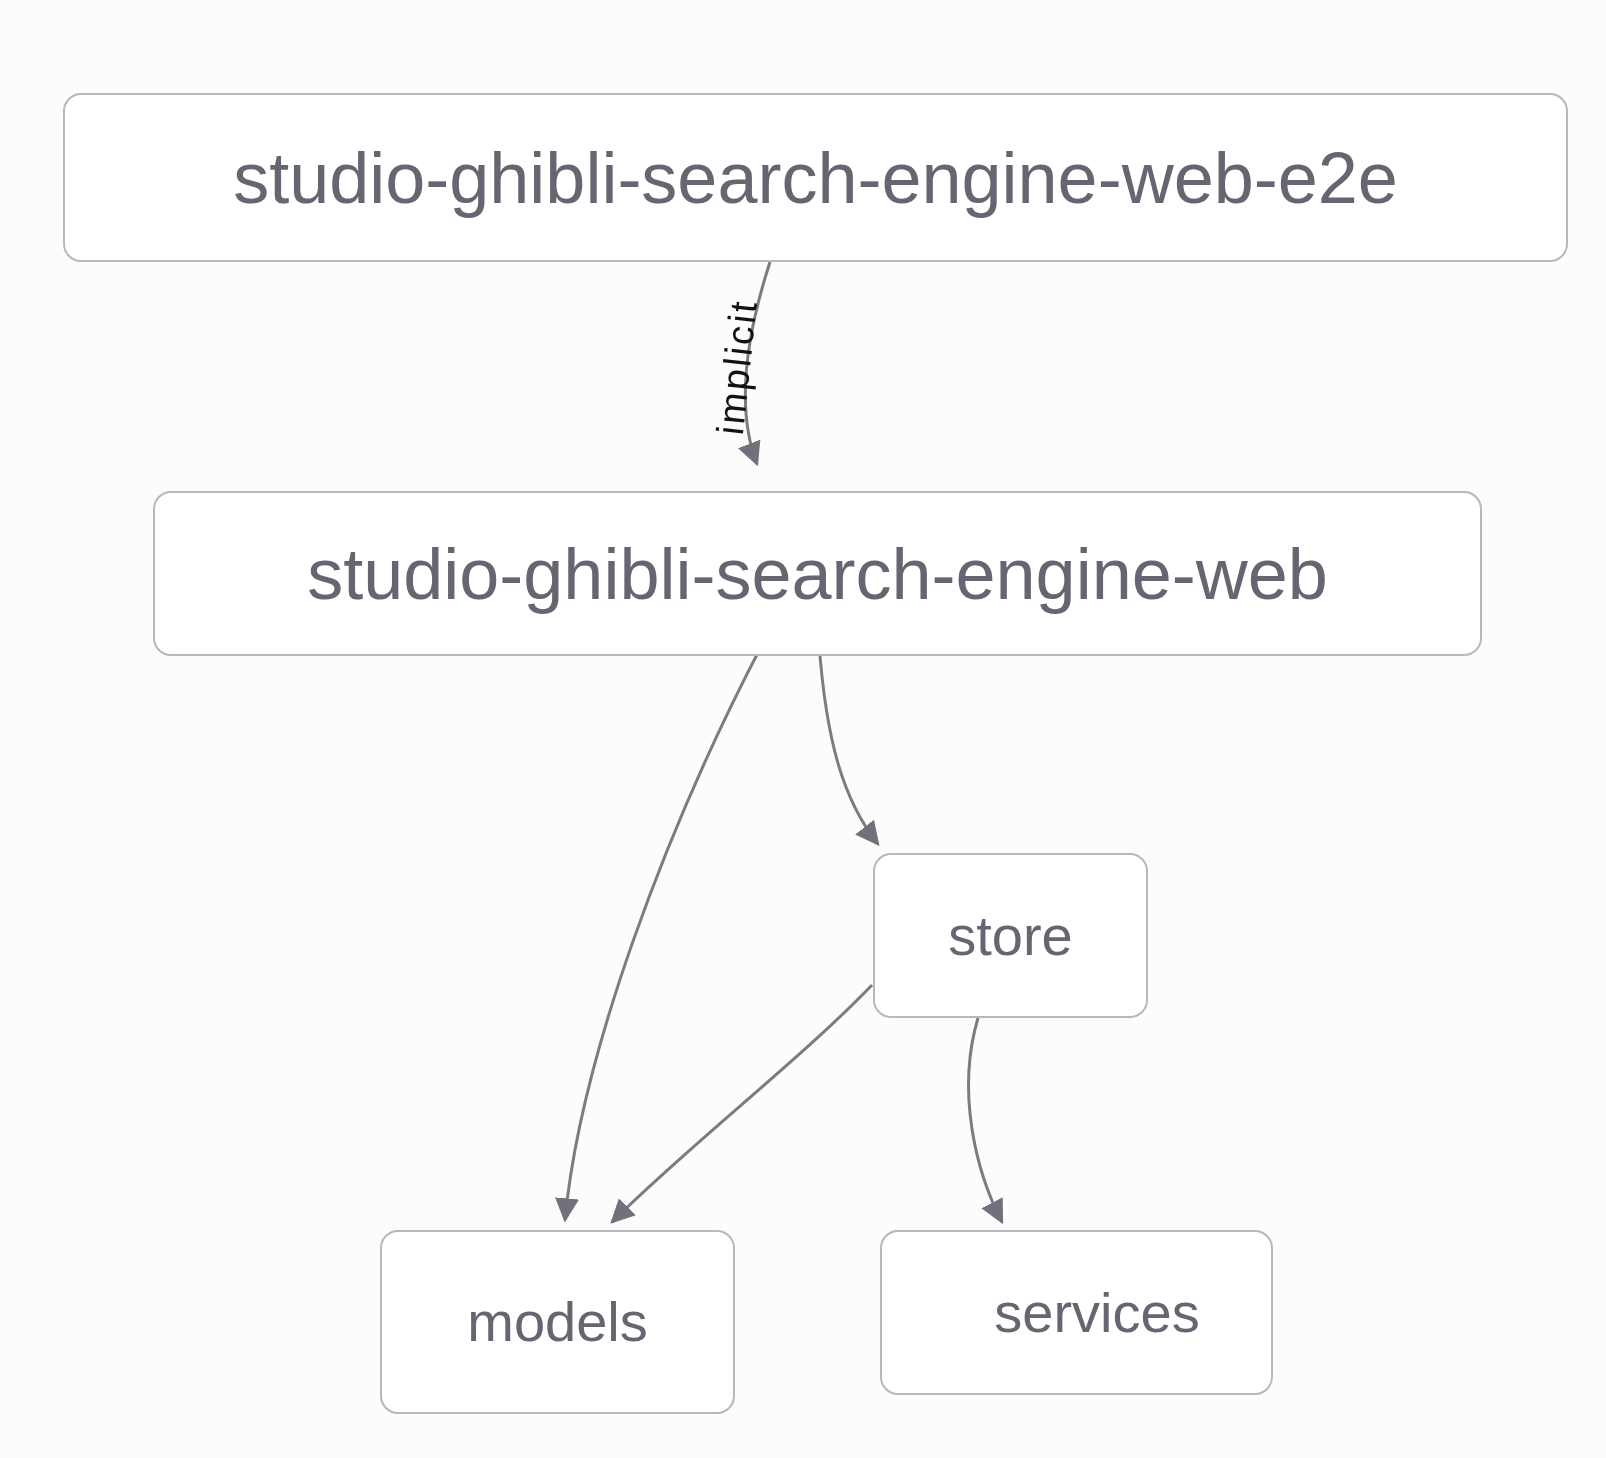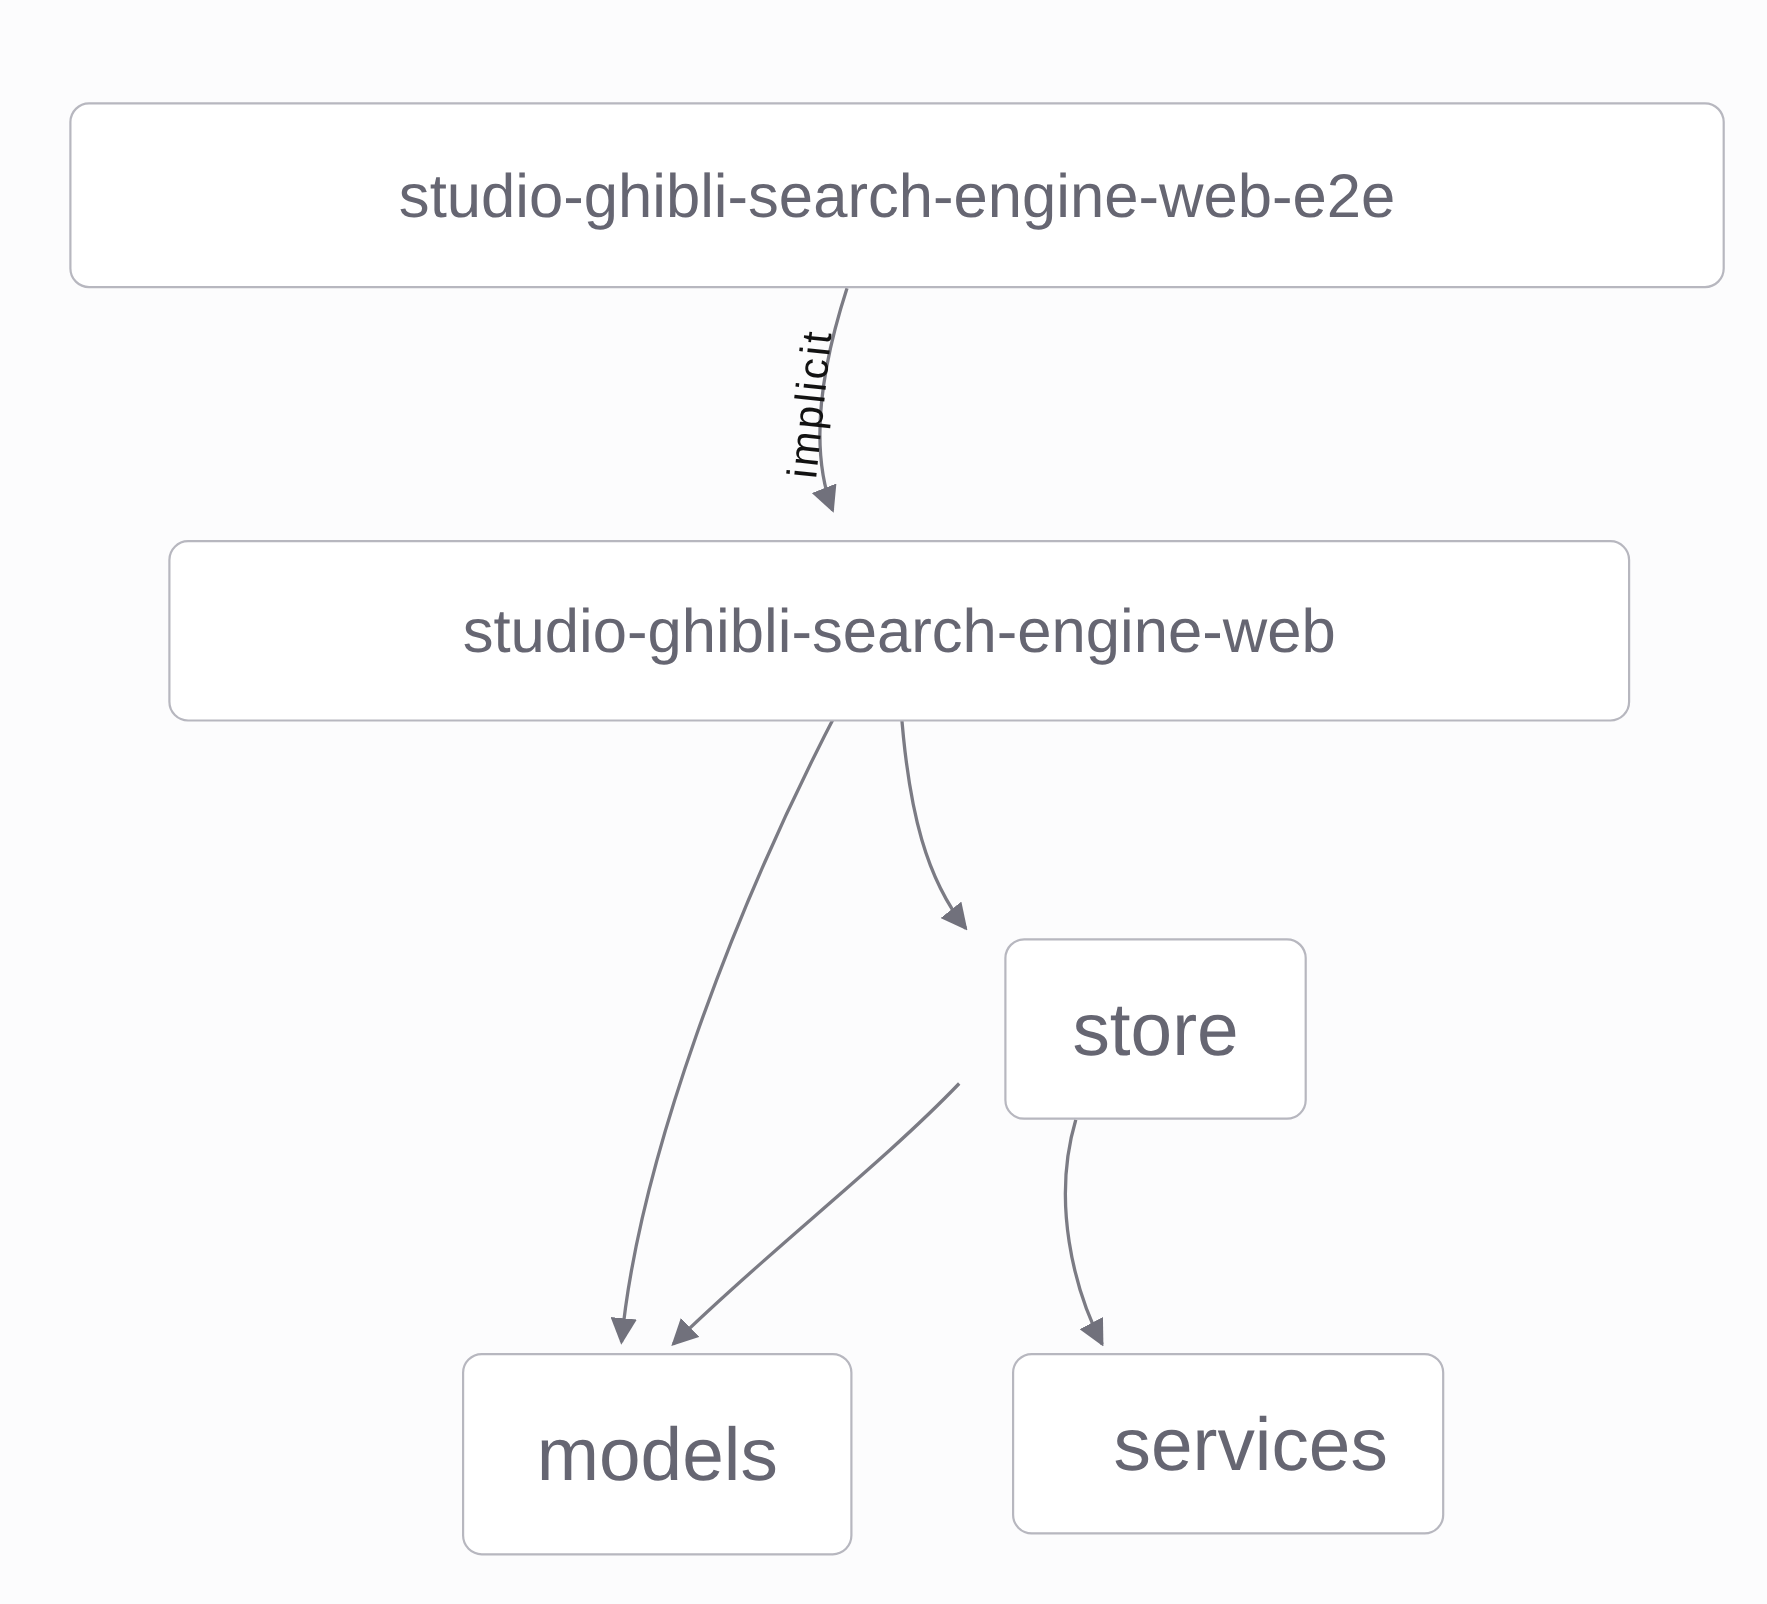--- a/index.html
+++ b/index.html
@@ -29,25 +29,25 @@
   .node {
     position: absolute;
     box-sizing: border-box;
     background: #ffffff;
     border: 2.5px solid #b7b7bf;
     border-radius: 18px;
     display: flex;
     align-items: center;
     justify-content: center;
     color: #666672;
-    font-size: 56px;
+    font-size: 72px;
     line-height: 1;
     white-space: nowrap;
   }
-  .node.small { font-size: 68px; margin-left: 40px; }
+  .node.small { font-size: 56px; }
   .edge-label {
     position: absolute;
     left: 737px;
     top: 367px;
     transform: translate(-50%, -50%) rotate(-84deg);
     transform-origin: center center;
     color: #121212;
     font-size: 38px;
     letter-spacing: 2.5px;
     line-height: 1;

